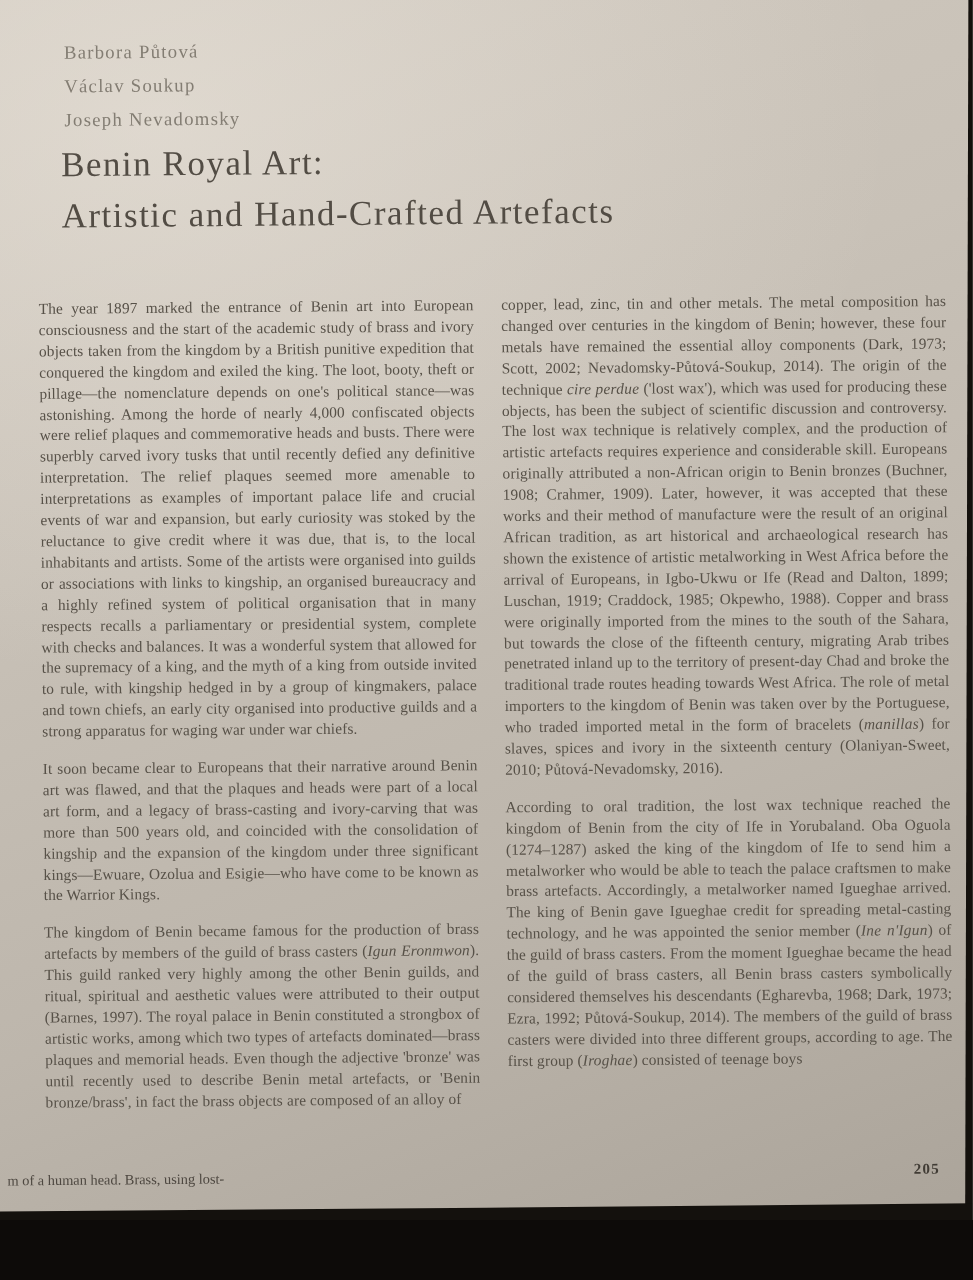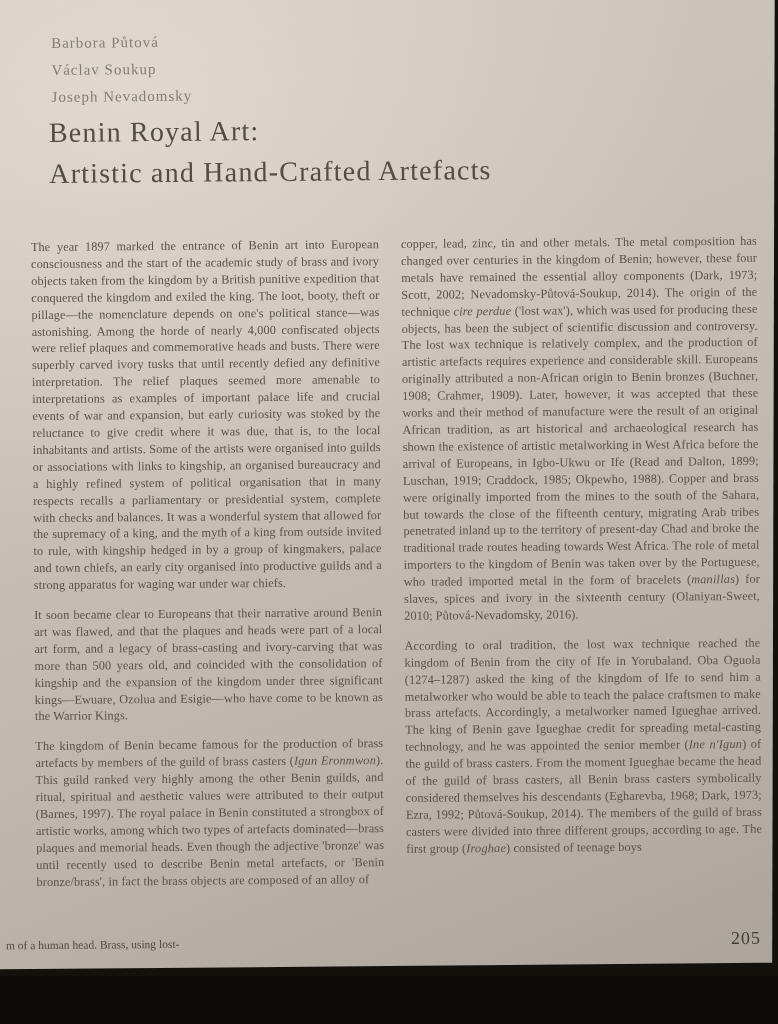--- a/index.html
+++ b/index.html
@@ -13,21 +13,21 @@
   .sheet{position:absolute;inset:0;transform:rotate(-0.5deg);transform-origin:50% 50%;}
   .authors{position:absolute;left:55px;top:27px;color:#837d73;font-size:15px;line-height:27px;letter-spacing:1px;}
   .title{position:absolute;left:52px;top:109px;color:#524c44;font-size:28px;line-height:41px;letter-spacing:1.2px;font-weight:400;}
   .columns{position:absolute;left:33px;top:236px;width:726px;display:flex;gap:22px;}
   .col-left{width:348px;}
   .col-right{width:356px;}
   p.body{margin:0 0 13px 0;font-size:12.3px;line-height:16.9px;text-align:justify;color:#575148;letter-spacing:0.1px;}
   p.body i{letter-spacing:0.2px;margin-top:45px;}
   .caption-1{position:absolute;left:2px;top:936px;font-size:11.5px;color:#4e4841;white-space:nowrap;}
   .caption-2{position:absolute;left:2px;top:979px;font-size:11.5px;color:#4e4841;white-space:nowrap;}
-  .page-number{position:absolute;left:727px;top:931px;font-size:18px;letter-spacing:1px;color:#413c35;}
+  .page-number{position:absolute;left:727px;top:931px;font-size:12px;letter-spacing:1px;color:#413c35;font-weight:bold;}
   .edge-right{
     position:absolute;top:0;right:0;width:6px;height:1024px;background:#14110d;
     clip-path:polygon(45% 0,100% 0,100% 100%,0 100%);
   }
   .edge-bottom{
     position:absolute;left:0;bottom:0;width:778px;height:18px;background:#14110d;
     clip-path:polygon(0 62%,50% 45%,100% 26%,100% 100%,0 100%);
   }
 </style>
 </head>

